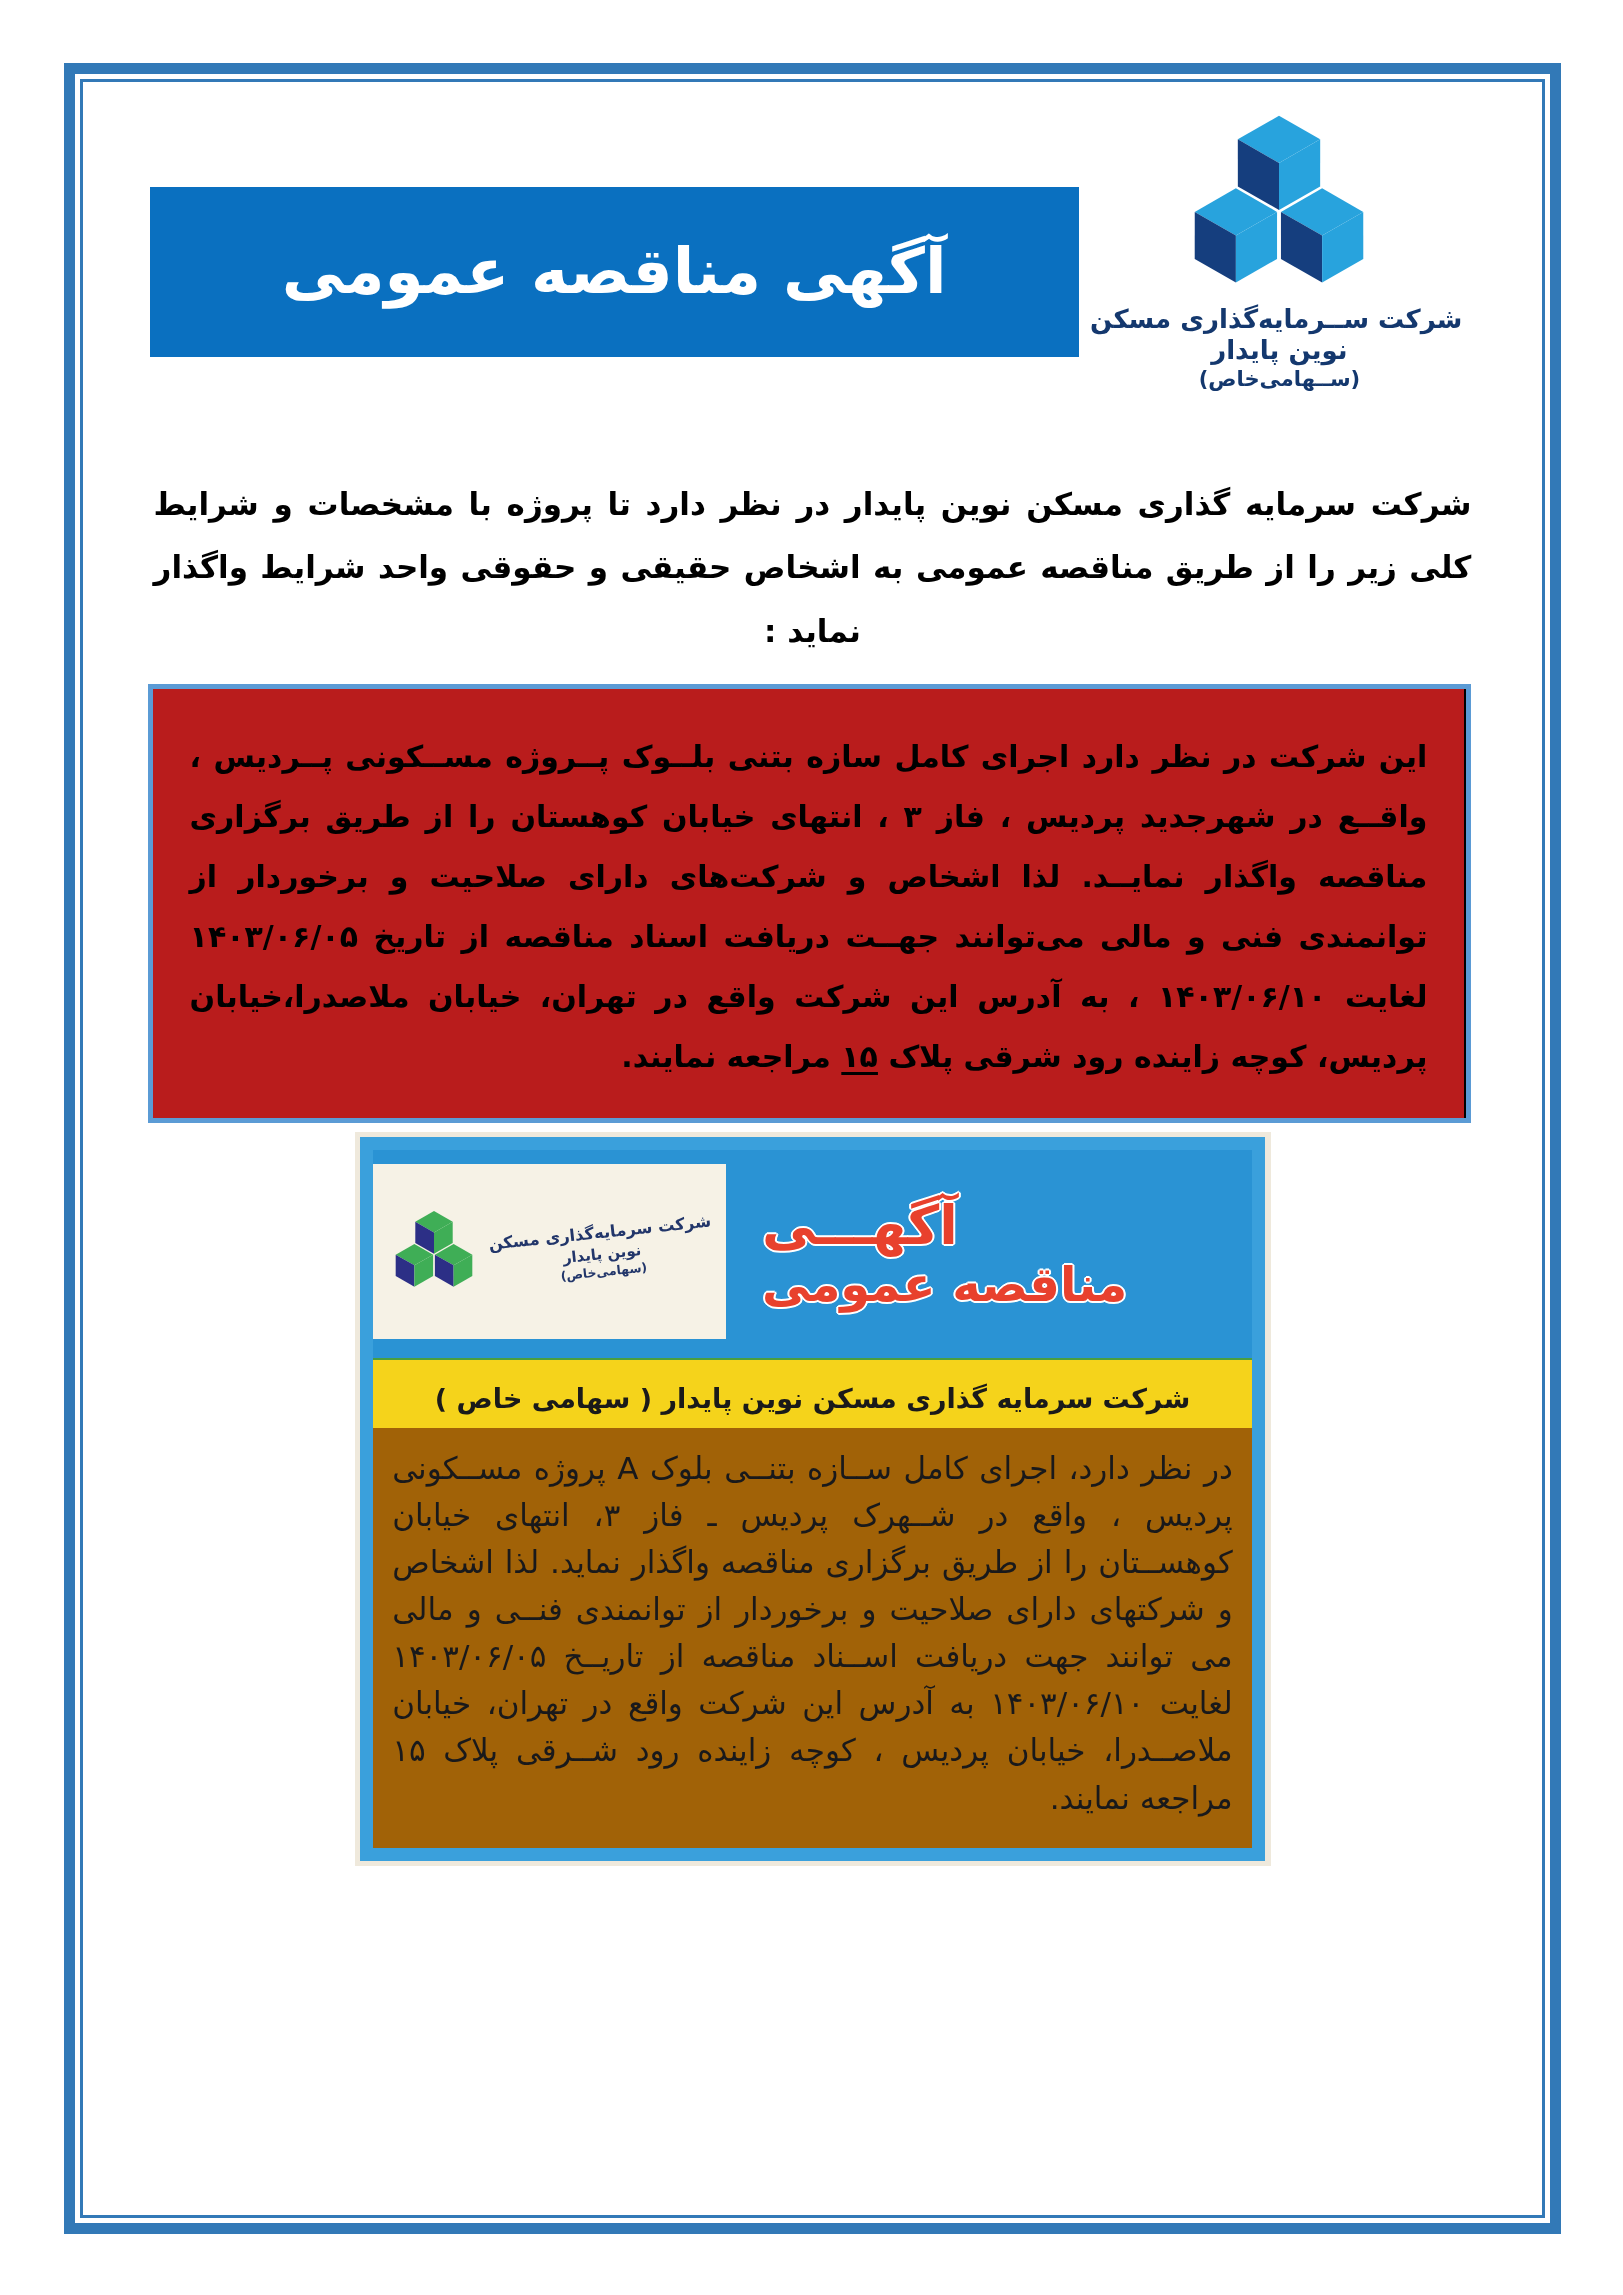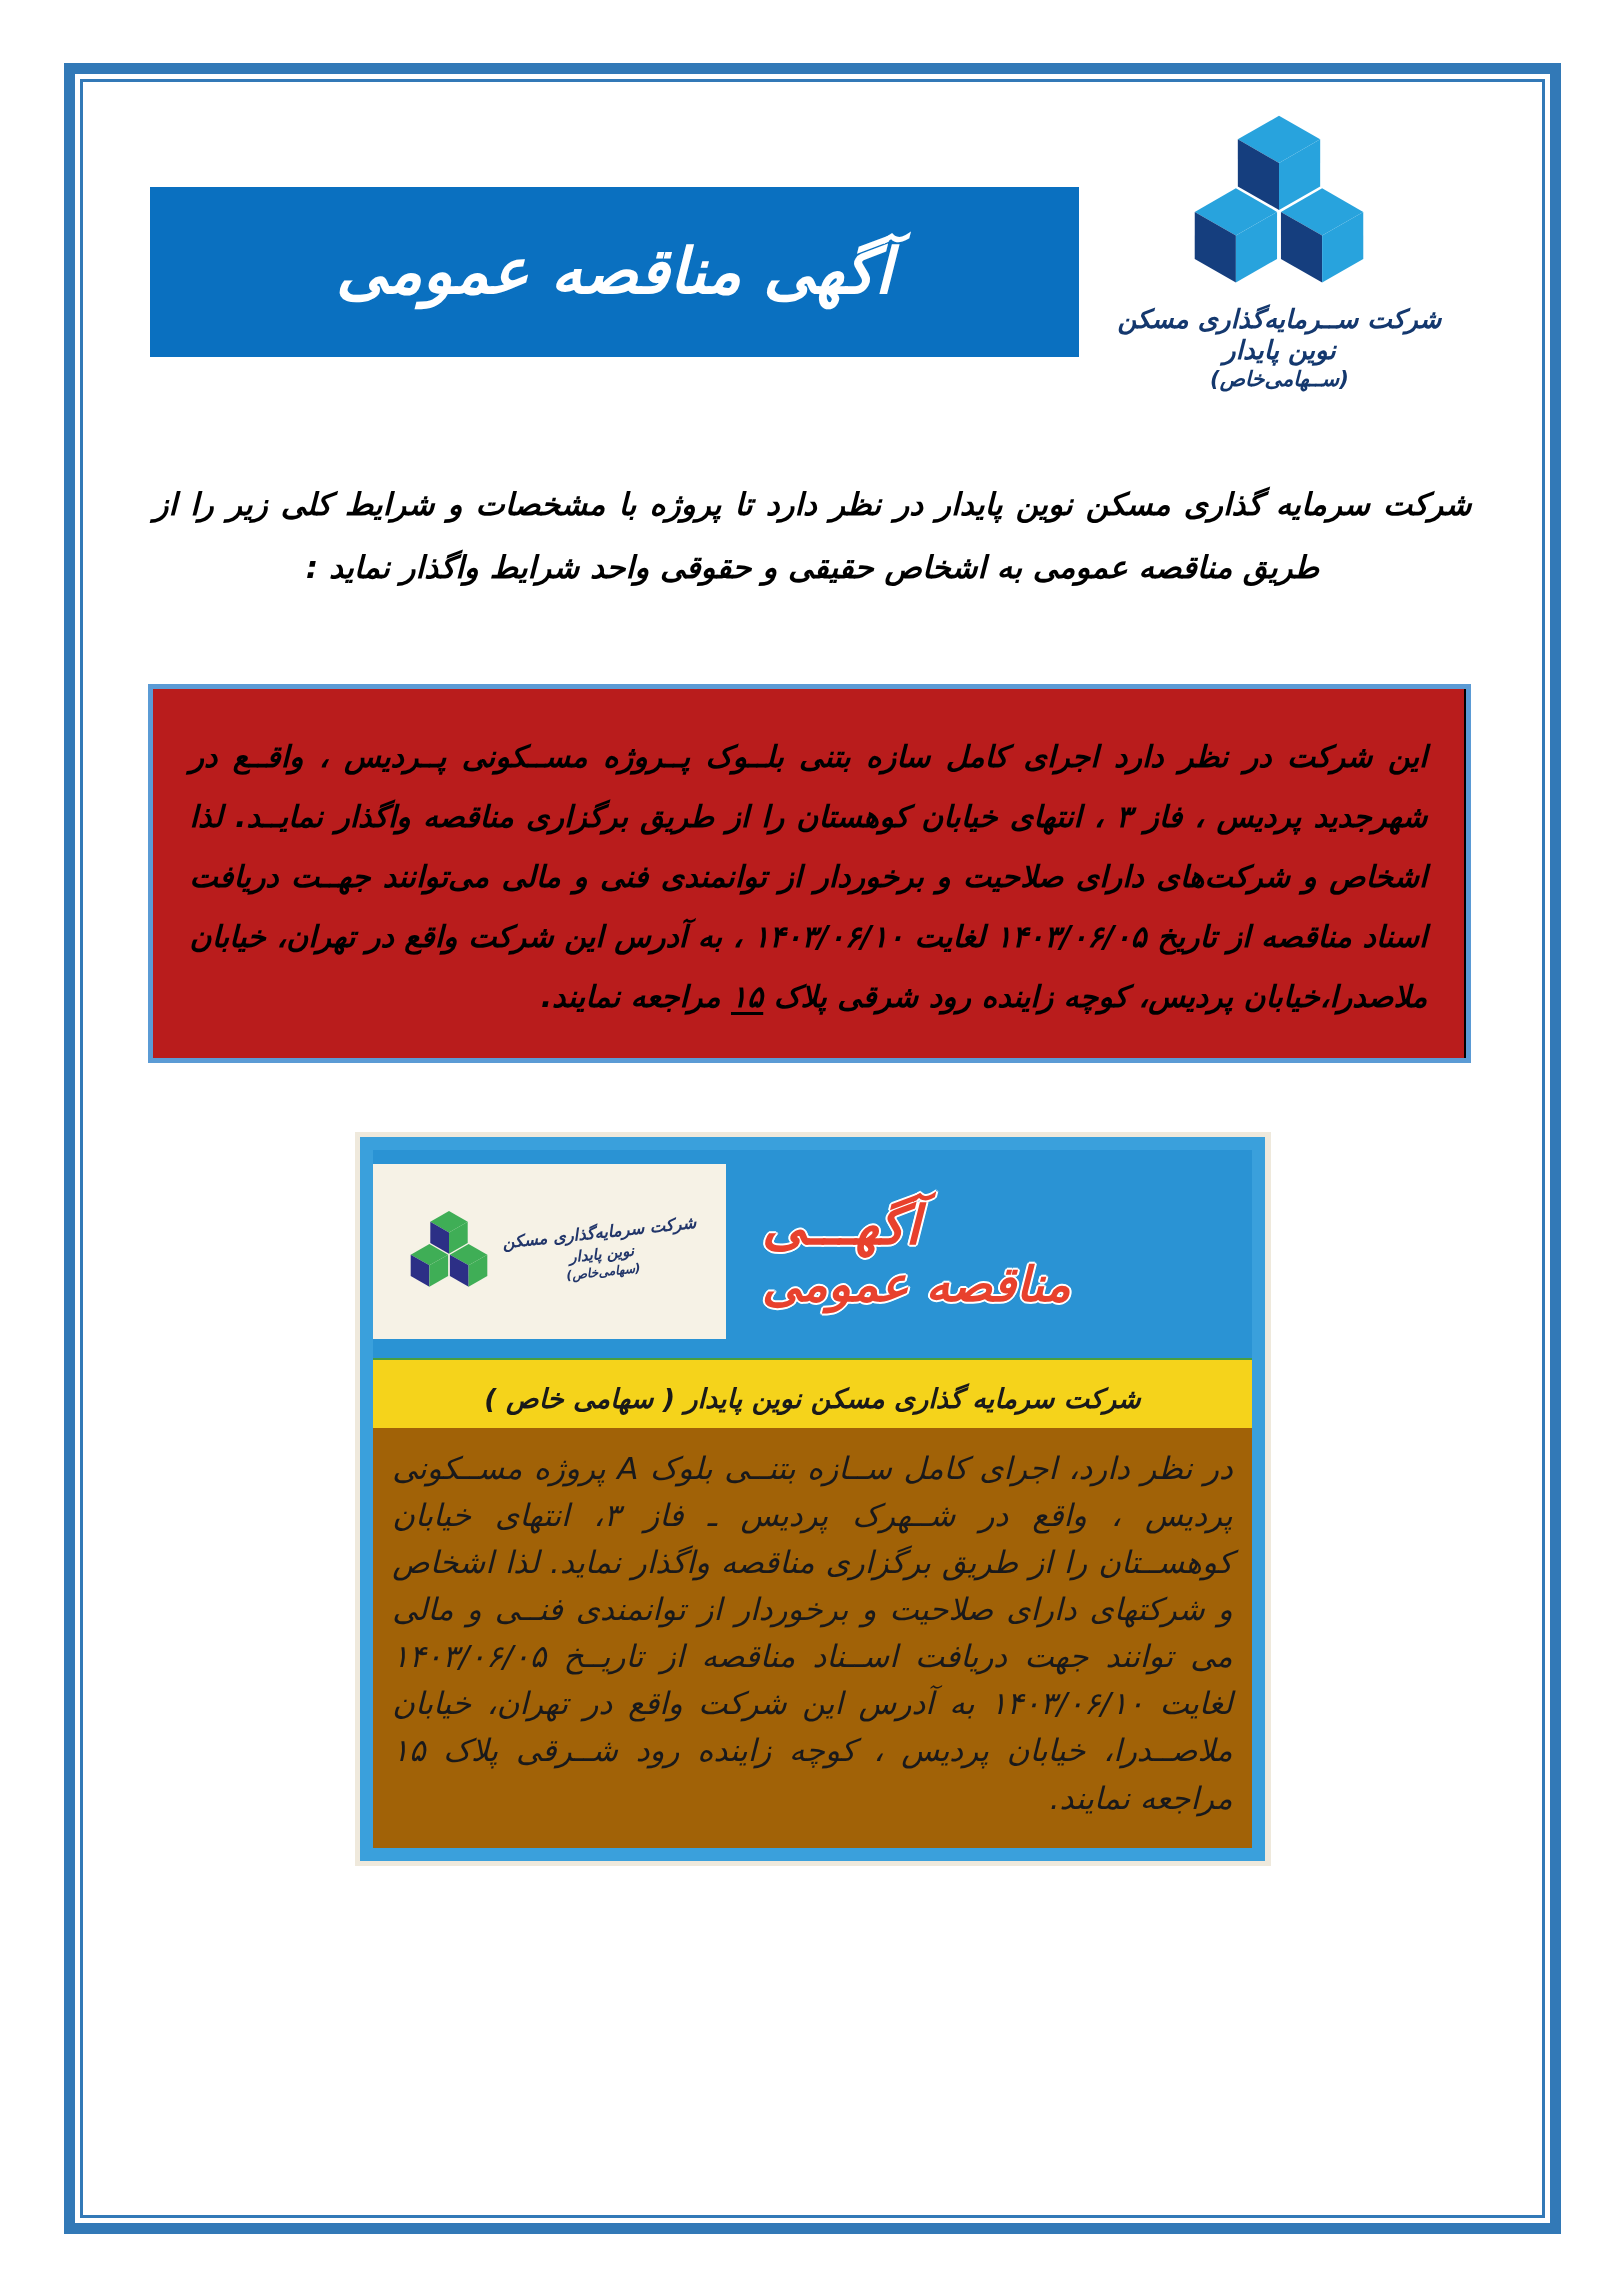--- a/index.html
+++ b/index.html
@@ -30,21 +30,20 @@
     position: absolute;
     inset: 4.6px;
     border: 3.3px solid #3279b7;
     background: #ffffff;
     box-sizing: border-box;
   }
   .content {
     position: absolute;
     inset: 0;
     padding: 12px;
-    font-style: italic;
   }
 
   
   .header {
     position: absolute;
     top: 26px;
     right: 0;
     left: 0;
     height: 327px;
   }

